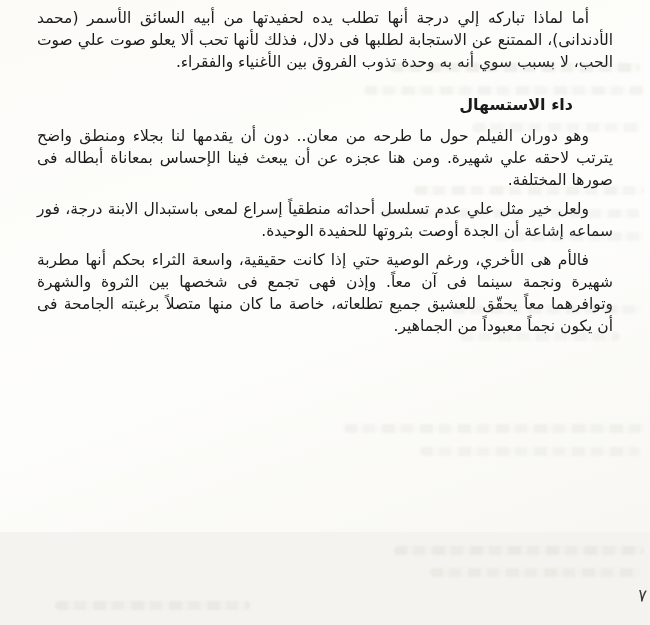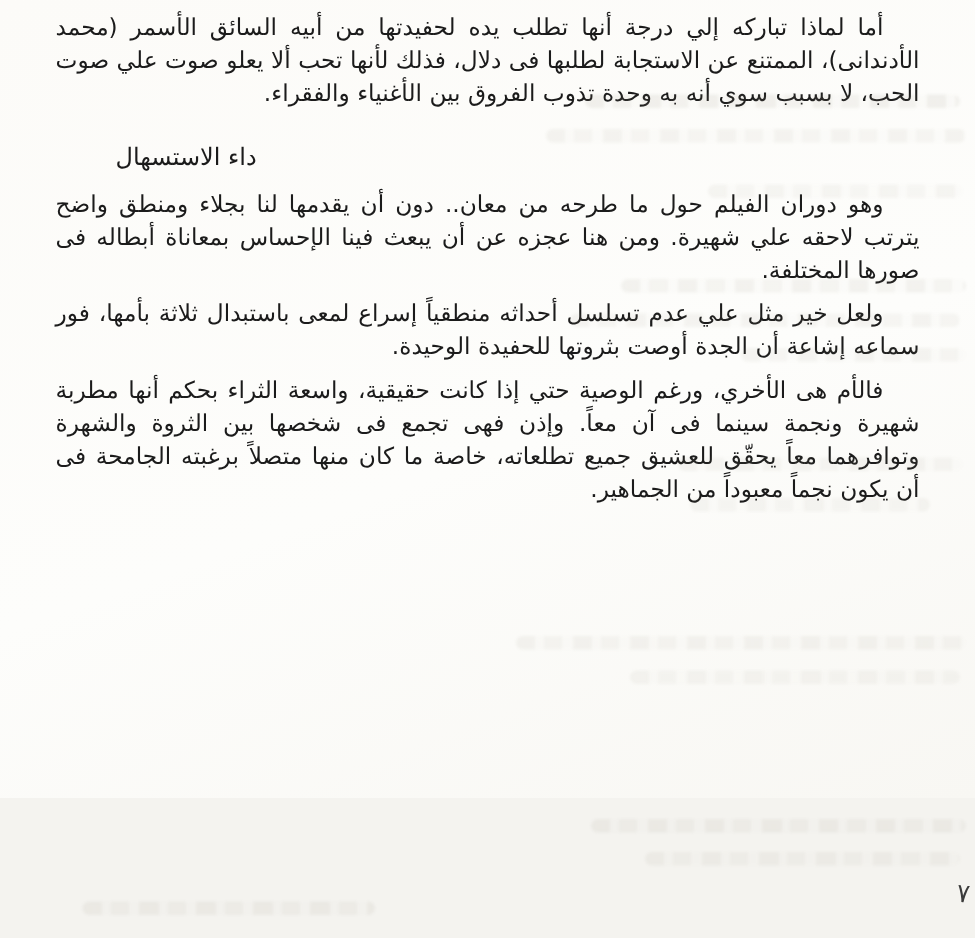--- a/index.html
+++ b/index.html
@@ -24,22 +24,22 @@
     font-size: 15.5px;
     line-height: 22px;
     letter-spacing: 0.1px;
   }
   p.para {
     margin: 0 0 7px 0;
     text-indent: 24px;
   }
   h2.heading {
     font-size: 16px;
-    font-weight: normal;
-    text-align: left;
+    font-weight: bold;
+    text-align: right;
     margin: 21px 40px 9px 40px;
     text-indent: 0;
   }
   
   .margin-mark {
     position: absolute;
     top: 586px; right: 3px;
     font-size: 16px;
     color: #3a3a3a;
     transform: rotate(6deg) scaleY(1.1);
@@ -74,21 +74,21 @@
 </style>
 </head>
 <body>
 
 <div class="page">
 
   <div class="content">
     <p class="para">أما لماذا تباركه إلي درجة أنها تطلب يده لحفيدتها من أبيه السائق الأسمر (محمد الأدندانى)، الممتنع عن الاستجابة لطلبها فى دلال، فذلك لأنها تحب ألا يعلو صوت علي صوت الحب، لا بسبب سوي أنه به وحدة تذوب الفروق بين الأغنياء والفقراء.</p>
     <h2 class="heading">داء الاستسهال</h2>
     <p class="para">وهو دوران الفيلم حول ما طرحه من معان.. دون أن يقدمها لنا بجلاء ومنطق واضح يترتب لاحقه علي شهيرة. ومن هنا عجزه عن أن يبعث فينا الإحساس بمعاناة أبطاله فى صورها المختلفة.</p>
-    <p class="para">ولعل خير مثل علي عدم تسلسل أحداثه منطقياً إسراع لمعى باستبدال ثلاثة بأمها، فور سماعه إشاعة أن الجدة أوصت بثروتها للحفيدة الوحيدة.</p>
+    <p class="para">ولعل خير مثل علي عدم تسلسل أحداثه منطقياً إسراع لمعى باستبدال الابنة درجة، فور سماعه إشاعة أن الجدة أوصت بثروتها للحفيدة الوحيدة.</p>
     <p class="para">فالأم هى الأخري، ورغم الوصية حتي إذا كانت حقيقية، واسعة الثراء بحكم أنها مطربة شهيرة ونجمة سينما فى آن معاً. وإذن فهى تجمع فى شخصها بين الثروة والشهرة وتوافرهما معاً يحقّق للعشيق جميع تطلعاته، خاصة ما كان منها متصلاً برغبته الجامحة فى أن يكون نجماً معبوداً من الجماهير.</p>
   </div>
 
   <div class="margin-mark">٧</div>
 
   <div class="ghost g1"></div>
   <div class="ghost g2"></div>
   <div class="ghost g3"></div>
   <div class="ghost g4"></div>
   <div class="ghost g5"></div>

